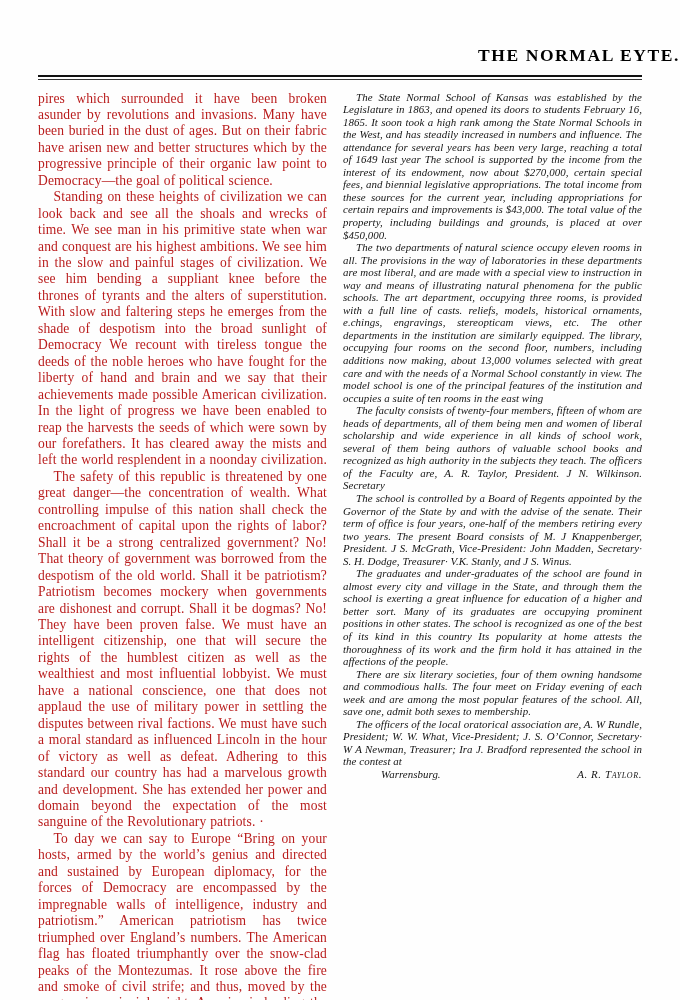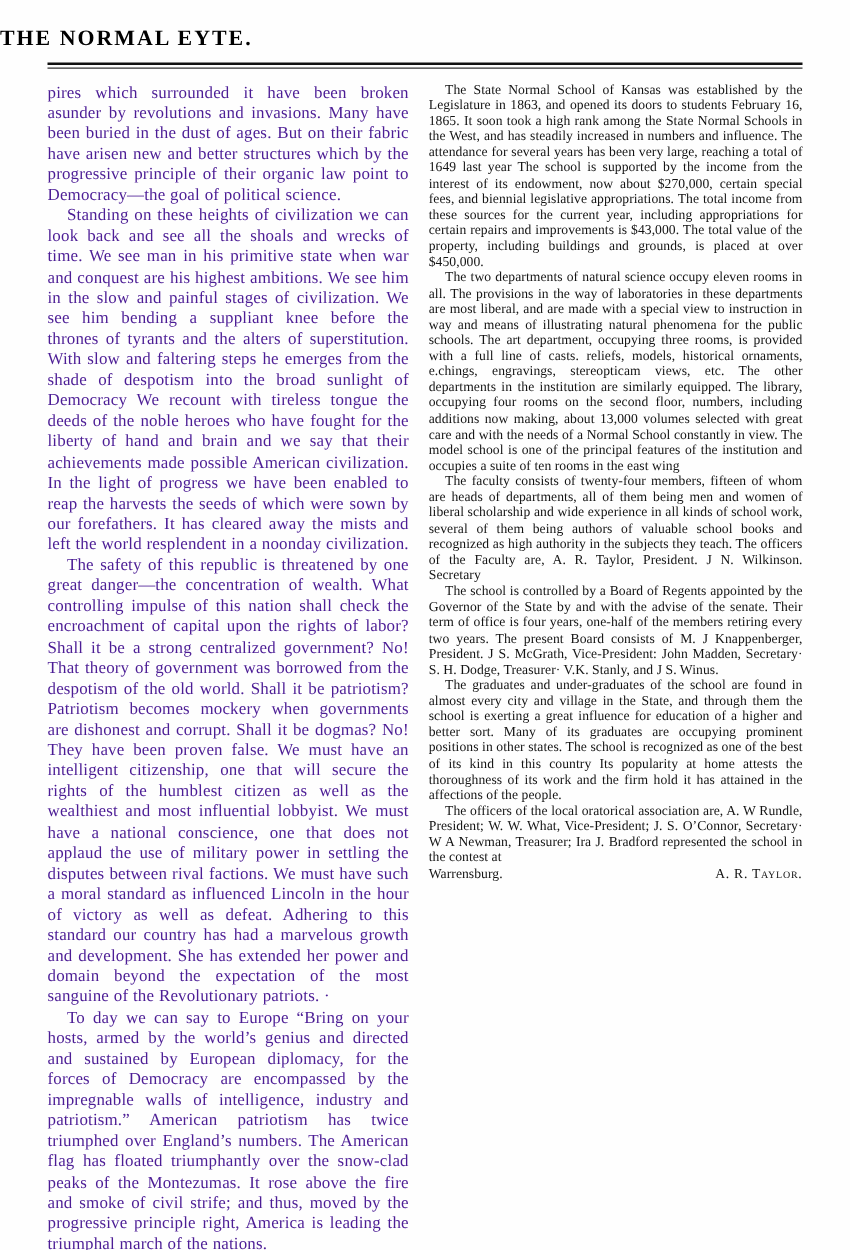--- a/index.html
+++ b/index.html
@@ -18,22 +18,22 @@
     position: relative;
     width: 680px;
     height: 1000px;
     box-sizing: border-box;
     padding: 0;
     background: #fefefe;
   }
 
   
   .masthead {
-    text-align: left;
-    padding-top: 20px;
+    text-align: right;
+    padding-top: 45px;
   }
   .masthead-title {
     font-family: "Liberation Serif", "DejaVu Serif", serif;
     font-weight: bold;
     font-size: 17.5px;
     letter-spacing: 1.6px;
     color: #000;
   }
   .rule-wrap {
     margin: 9px 38px 0 38px;
@@ -67,21 +67,21 @@
 
   
   .col-left p {
     margin: 0;
     font-size: 13.55px;
     line-height: 16.45px;
     text-align: justify;
     text-indent: 1.15em;
     letter-spacing: 0.01em;
     word-spacing: 0.02em;
-    color: #4c1d95;
+    color: #b91c1c;
   }
   .col-left p.first {
     text-indent: 0;
   }
 
   
   .col-head {
     text-align: center;
     font-size: 11.4px;
     letter-spacing: 0.9px;
@@ -90,35 +90,37 @@
     font-weight: normal;
   }
   .col-right p {
     margin: 0;
     font-size: 10.9px;
     line-height: 12.55px;
     text-align: justify;
     text-indent: 1.2em;
     letter-spacing: 0.005em;
     color: #141414;
+    font-style: italic;
   }
   .signature {
     display: block;
     text-align: center;
     font-variant: small-caps;
     letter-spacing: 0.6px;
     margin-top: -12.55px;
   }
   .sig-line {
     display: flex;
     justify-content: space-between;
     align-items: baseline;
   }
   .sig-line .tail {
     text-indent: 0;
+    margin-left: 38px;
   }
 </style>
 </head>
 <body>
 
 <div class="page">
 
   <div class="masthead">
     <div class="masthead-title">THE NORMAL EYTE.</div>
   </div>
@@ -138,20 +140,21 @@
     </div>
 
     <div class="col-gap"></div>
 
     <div class="col-right">
       <p>The State Normal School of Kansas was established by the Legislature in 1863, and opened its doors to students February 16, 1865.  It soon took a high rank among the State Normal Schools in the West, and has steadily increased in numbers and influence.   The attendance for several years has been very large, reaching a total of 1649 last year  The school is supported by the income from the interest of its endowment, now about $270,000, certain special fees, and biennial legislative appropriations. The total income from these sources for the current year, including appropriations for certain repairs and improvements is $43,000.   The total value of the property, including buildings and grounds, is placed at over $450,000.</p>
       <p>The two departments of natural science occupy eleven rooms in all.   The provisions in the way of laboratories in these departments are most liberal, and are made with a special view to instruction in way and means of illustrating natural phenomena for the public schools.   The art department, occupying three rooms, is provided with a full line of casts. reliefs, models, historical ornaments, e.chings, engravings, stereopticam views, etc.   The other departments in the institution are similarly equipped. The library, occupying four rooms on the second floor, numbers, including additions now making, about 13,000 volumes selected with great care and with the needs of a Normal School constantly in view.   The model school is one of the principal features of the institution and occupies a suite of ten rooms in the east wing</p>
       <p>The faculty consists of twenty-four members, fifteen of whom are heads of departments, all of them being men and women of liberal scholarship and wide experience in all kinds of school work, several of them being authors of valuable school books and recognized as high authority in the subjects they teach.   The officers of the Faculty are, A. R. Taylor, President. J  N. Wilkinson. Secretary</p>
       <p>The school is controlled by a Board of Regents appointed by the Governor of the State  by and with the advise of the senate.   Their term of office is four years, one-half of the members retiring every two years.   The present Board consists of M. J  Knappenberger, President. J  S. McGrath, Vice-President: John Madden, Secretary· S. H. Dodge, Treasurer· V.K. Stanly, and J S. Winus.</p>
       <p>The graduates and under-graduates of the school are found in almost every city and village in the State, and through them the school is exerting a great influence for education of a higher and better sort.  Many of its graduates are occupying prominent positions in other states.   The school is recognized as one of the best of its kind in this country  Its popularity at home attests the thoroughness of its work and the firm  hold it has attained in the affections of the people.</p>
+      <p>There are six literary societies, four of them owning handsome and commodious halls.   The four meet on Friday evening of each week and are among the most popular features of the school. All, save one, admit both sexes to membership.</p>
       <p>The officers of the local oratorical association are, A. W  Rundle, President;  W. W. What, Vice-President;  J. S. O’Connor, Secretary· W  A  Newman, Treasurer; Ira J. Bradford represented the school in the contest at</p>
       <p class="sig-line">
         <span class="tail">Warrensburg.</span>
         <span class="signature" style="margin-top:0;">A. R. Taylor.</span>
       </p>
     </div>
 
   </div>
 </div>
 

